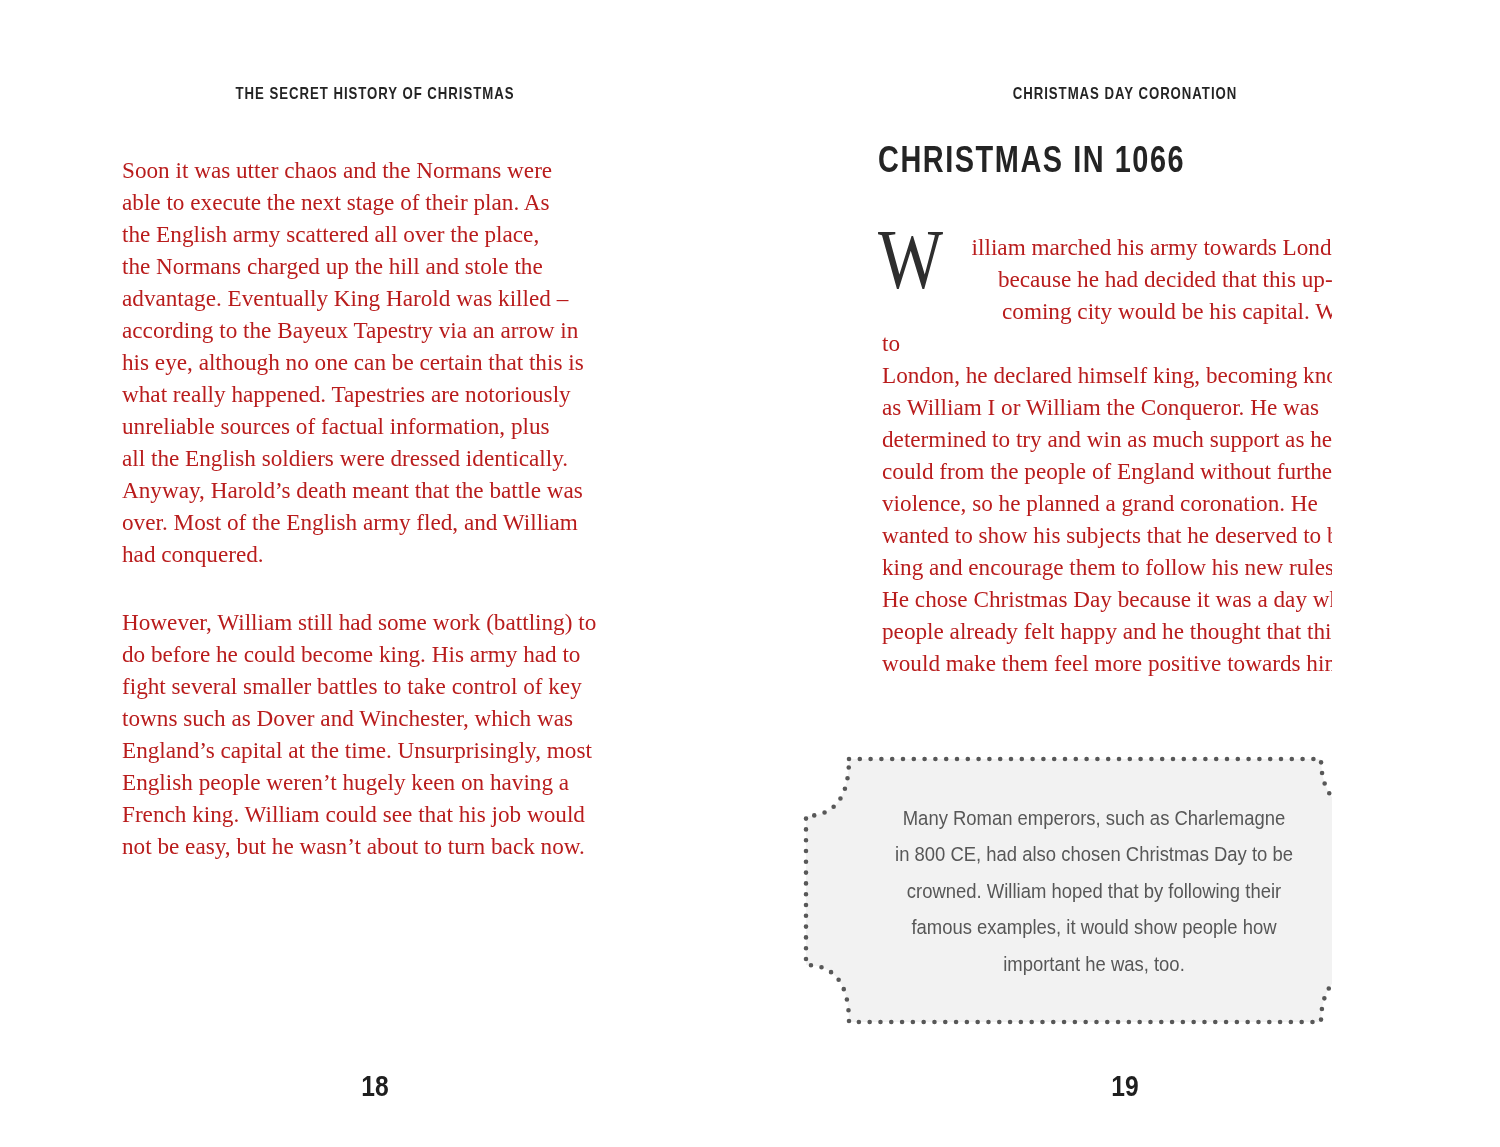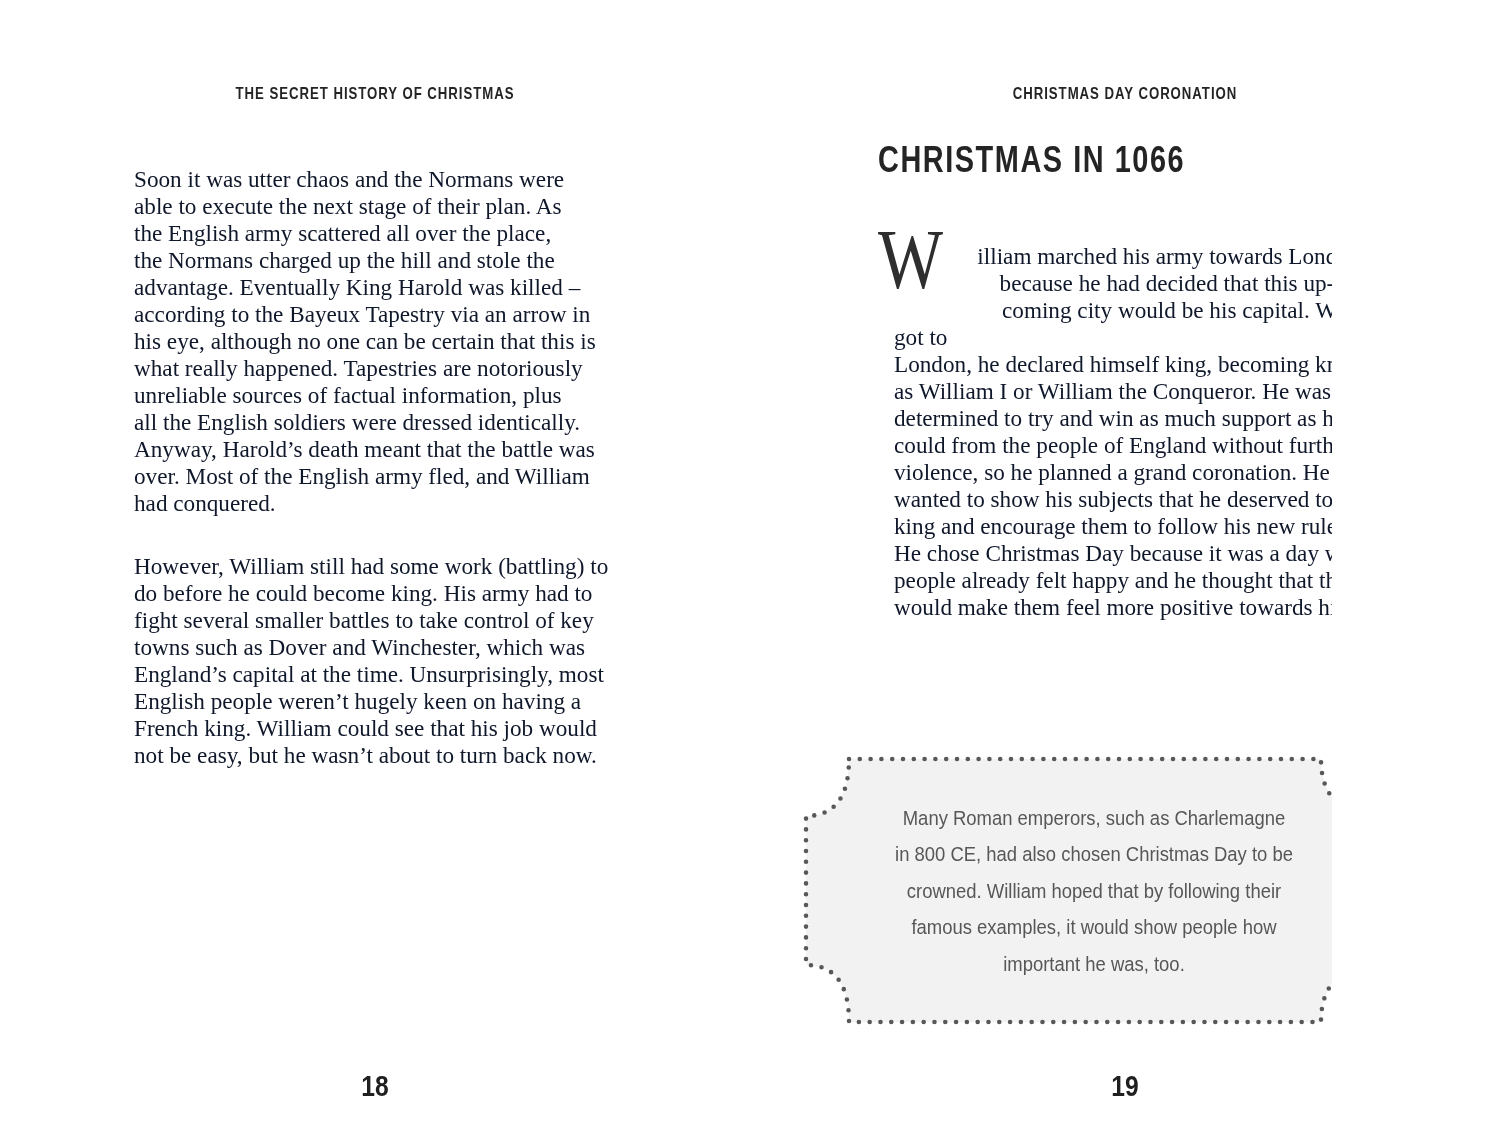--- a/index.html
+++ b/index.html
@@ -23,24 +23,24 @@
     letter-spacing: 1.2px;
     color: #242424;
     transform: scaleX(0.8);
   }
   .rh-left  { left: 0; }
   .rh-right { left: 750px; }
 
   
   .body-text {
     font-size: 23.2px;
-    line-height: 27px;
-    color: #0f172a;
+    line-height: 32px;
+    color: #b91c1c;
     white-space: pre-line;
-    margin: 16px;
+    margin: 4px;
   }
   .left-col {
     position: absolute;
     left: 118px;
     top: 150px;
     width: 565px;
   }
   .para2 { margin-top: 36.4px; }
 
   

